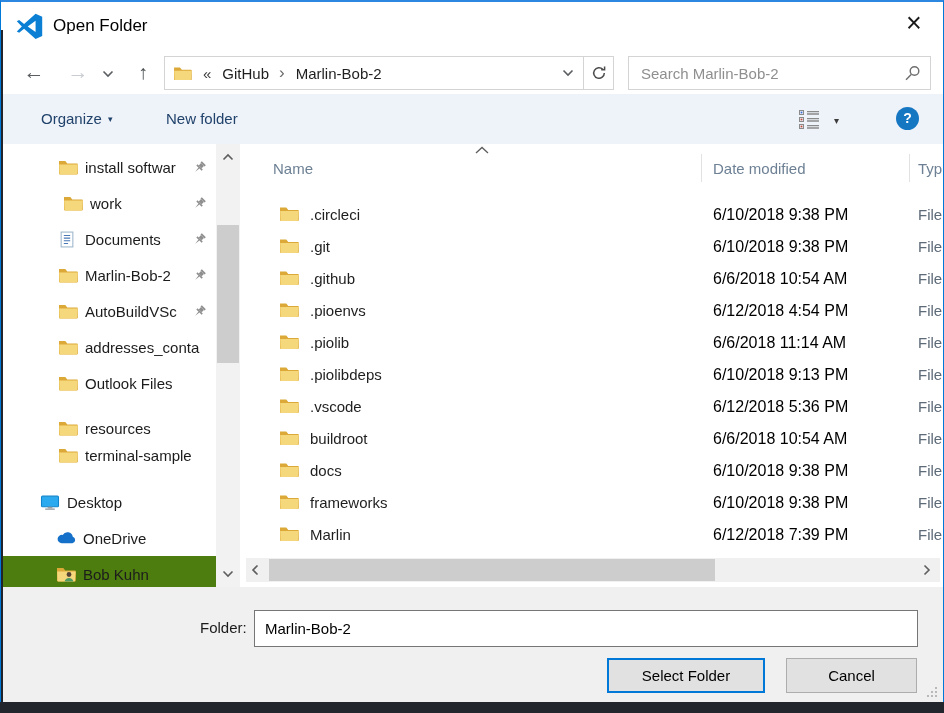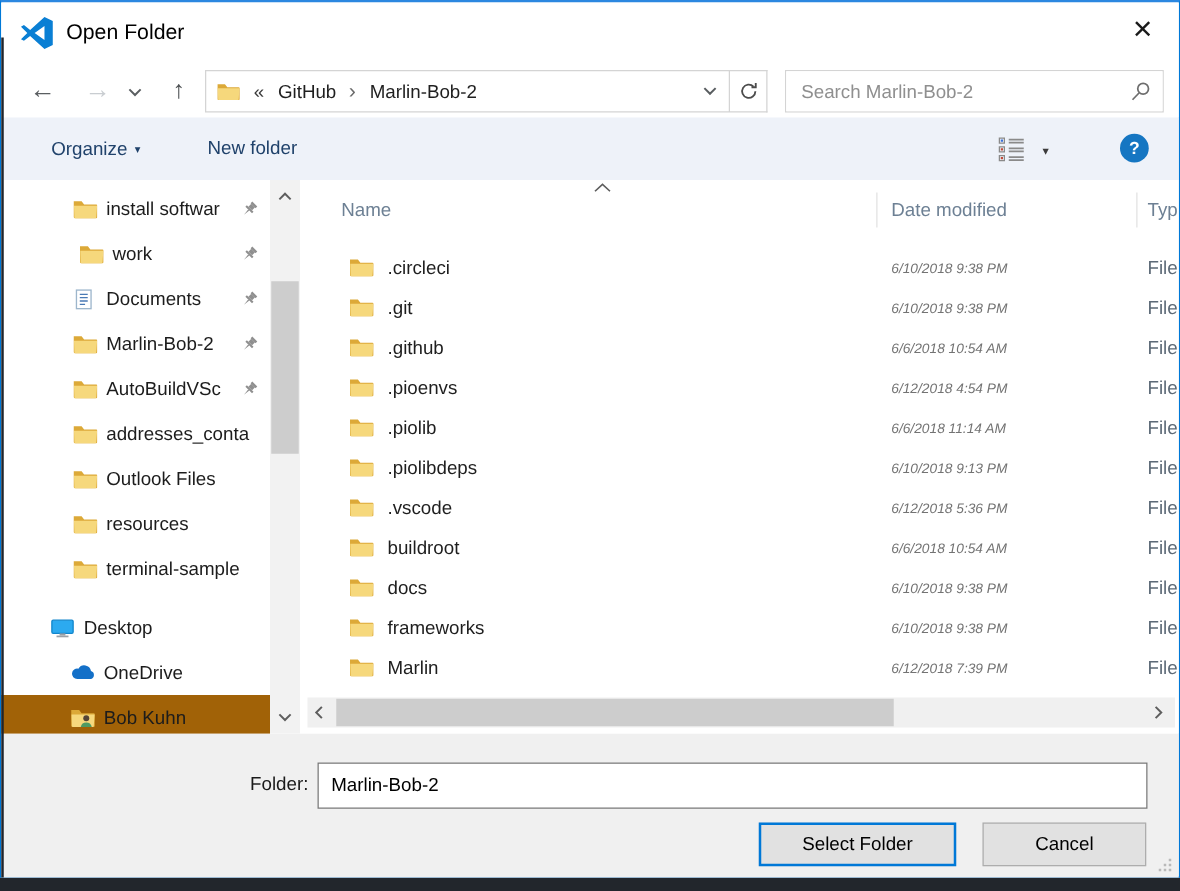--- a/index.html
+++ b/index.html
@@ -46,21 +46,21 @@
   .tb-newfolder { left:165px; }
   .tb-view { position:absolute; left:797px; top:15px; cursor:pointer; }
   .tb-view-caret { position:absolute; left:833px; top:21px; color:#3c3c3c; font-size:10px; cursor:pointer; }
   .help-btn { position:absolute; right:24px; top:13px; width:23px; height:23px; border-radius:50%; background:#1576c2; color:#fff; font-size:14px; font-weight:bold; text-align:center; line-height:23px; cursor:pointer; }
 
   
   .main { position:absolute; left:0; top:142px; width:100%; height:443px; background:#fff; overflow:hidden; }
 
   .sidebar { position:absolute; left:0; top:0; width:215px; height:100%; overflow:hidden; padding-top:5px; }
   .side-item { height:36px; display:flex; align-items:center; position:relative; cursor:pointer; white-space:nowrap; overflow:hidden; }
-  .side-item.sel { background:#a16207; }
+  .side-item.sel { background:#4d7c0f; }
   .side-item.gap { margin-top:11px; }
   .sicon { width:20px; height:17px; flex:0 0 auto; margin-right:7px; position:relative; }
   .sicon svg { display:none; position:absolute; left:0; top:0; }
   .sicon.ic-folder    svg.g-folder    { display:block; }
   .sicon.ic-documents svg.g-documents { display:block; }
   .sicon.ic-desktop   svg.g-desktop   { display:block; }
   .sicon.ic-onedrive  svg.g-onedrive  { display:block; }
   .sicon.ic-user      svg.g-user      { display:block; }
   .side-label { font-size:15px; color:#1c1c1c; }
   .pin { position:absolute; left:191px; top:11px; width:15px; height:15px; visibility:hidden; }
@@ -76,21 +76,21 @@
   .col-label { position:absolute; top:0; height:46px; line-height:50px; font-size:15px; color:#6d8094; cursor:pointer; white-space:nowrap; }
   .col-name { left:33px; } .col-date { left:473px; } .col-type { left:678px; }
   .col-div { position:absolute; top:10px; height:28px; width:1px; background:#e2e2e2; }
   .div1 { left:461px; } .div2 { left:669px; }
   .sort-chv { position:absolute; left:234px; top:2px; }
 
   .rows { position:absolute; left:0; top:55px; right:0; }
   .frow { position:relative; height:32px; cursor:pointer; }
   .ficon { position:absolute; left:39px; top:7px; width:20px; height:16px; }
   .fname { position:absolute; left:70px; top:0; line-height:32px; font-size:15px; color:#1e1e1e; white-space:nowrap; }
-  .fdate { position:absolute; left:473px; top:0; line-height:32px; font-size:11px; color:#737373; white-space:nowrap;font-style:italic; }
+  .fdate { position:absolute; left:473px; top:0; line-height:32px; font-size:16px; color:#000000; white-space:nowrap; }
   .ftype { position:absolute; left:678px; top:0; line-height:32px; font-size:15px; color:#5d6a77; white-space:nowrap; }
 
   .hscroll { position:absolute; left:6px; right:3px; top:414px; height:24px; background:#f0f0f0; }
   .hs-arr { position:absolute; top:0; width:18px; height:24px; display:flex; align-items:center; justify-content:center; cursor:pointer; }
   .hs-left { left:0; } .hs-right { right:4px; }
   .hthumb { position:absolute; left:23px; top:1px; width:446px; height:22px; background:#cdcdcd; cursor:pointer; }
 
   
   .bottom { position:absolute; left:0; top:585px; width:100%; height:115px; background:#f0f0f0; }
   .folder-label { position:absolute; left:199px; top:23px; height:36px; line-height:36px; font-size:15px; color:#1a1a1a; }
@@ -289,21 +289,21 @@
             <svg class="g-folder" width="20" height="17" viewBox="0 0 20 16">
               <path d="M1 1.5 h6.3 l2 2.6 H19 a.8.8 0 0 1 .8.8 V14 a1 1 0 0 1-1 1 H2 a1 1 0 0 1-1-1 Z" fill="#dca938"></path>
               <path d="M1.2 5 H19.7 L19 14.2 a.9.9 0 0 1-.9.8 H2.4 a.9.9 0 0 1-.9-.8 Z" fill="#f6d87c"></path>
             </svg>
 
           </span>
           <span class="side-label">Outlook Files</span>
 
         </div>
 
-        <div class="side-item" style="padding-left: 57px;">
+        <div class="side-item" style="padding-left: 57px; align-items: flex-end;">
           <span class="sicon ic-folder">
             <svg class="g-folder" width="20" height="17" viewBox="0 0 20 16">
               <path d="M1 1.5 h6.3 l2 2.6 H19 a.8.8 0 0 1 .8.8 V14 a1 1 0 0 1-1 1 H2 a1 1 0 0 1-1-1 Z" fill="#dca938"></path>
               <path d="M1.2 5 H19.7 L19 14.2 a.9.9 0 0 1-.9.8 H2.4 a.9.9 0 0 1-.9-.8 Z" fill="#f6d87c"></path>
             </svg>
 
           </span>
           <span class="side-label">resources</span>
 
         </div>

